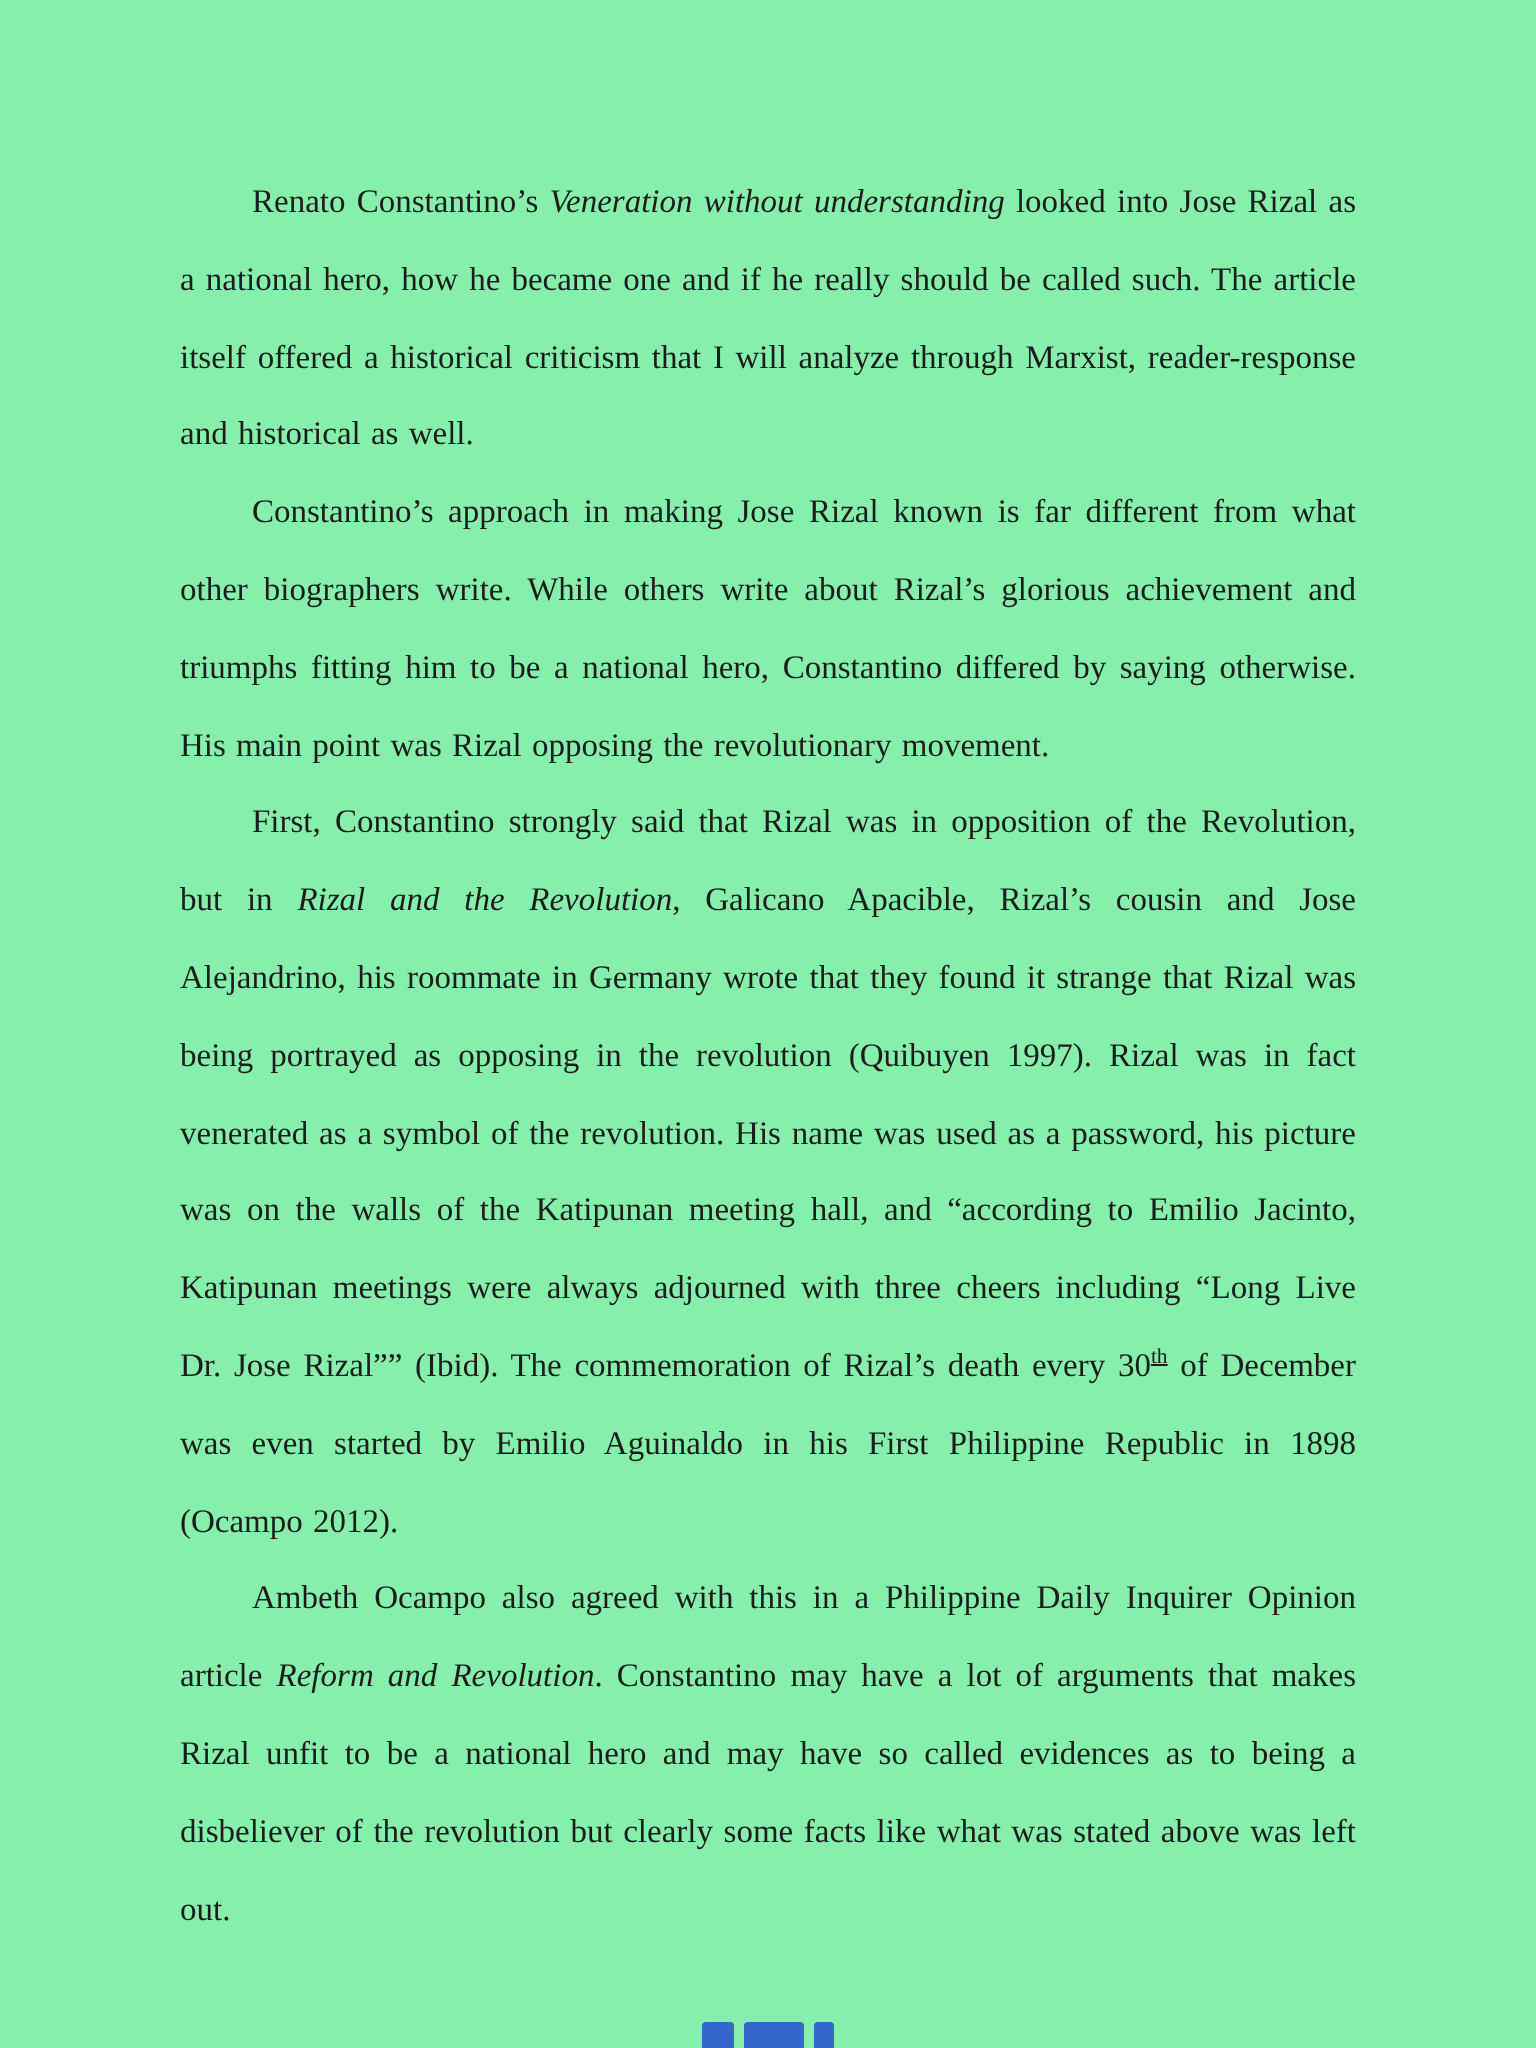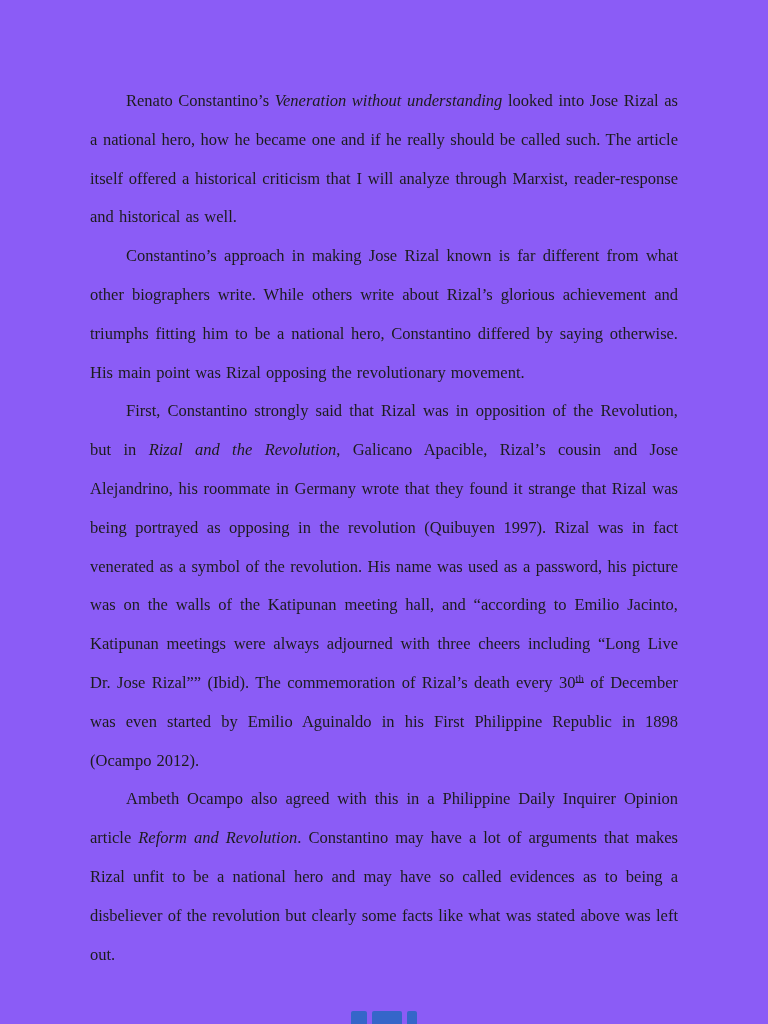--- a/index.html
+++ b/index.html
@@ -11,21 +11,21 @@
     position: relative;
     width: 768px;
     height: 1024px;
     overflow: hidden;
     font-family: "Liberation Serif", "DejaVu Serif", serif;
     color: #1c1c1c;
   }
   .page {
     position: absolute;
     inset: 0;
-    background: #8b5cf6;
+    background: #86efac;
     padding-left: 20px;
   }
   .doc-body {
     position: absolute;
     left: 90px;
     right: 90px;
     top: 82px;
   }
   .doc-body p {
     margin: 0;

